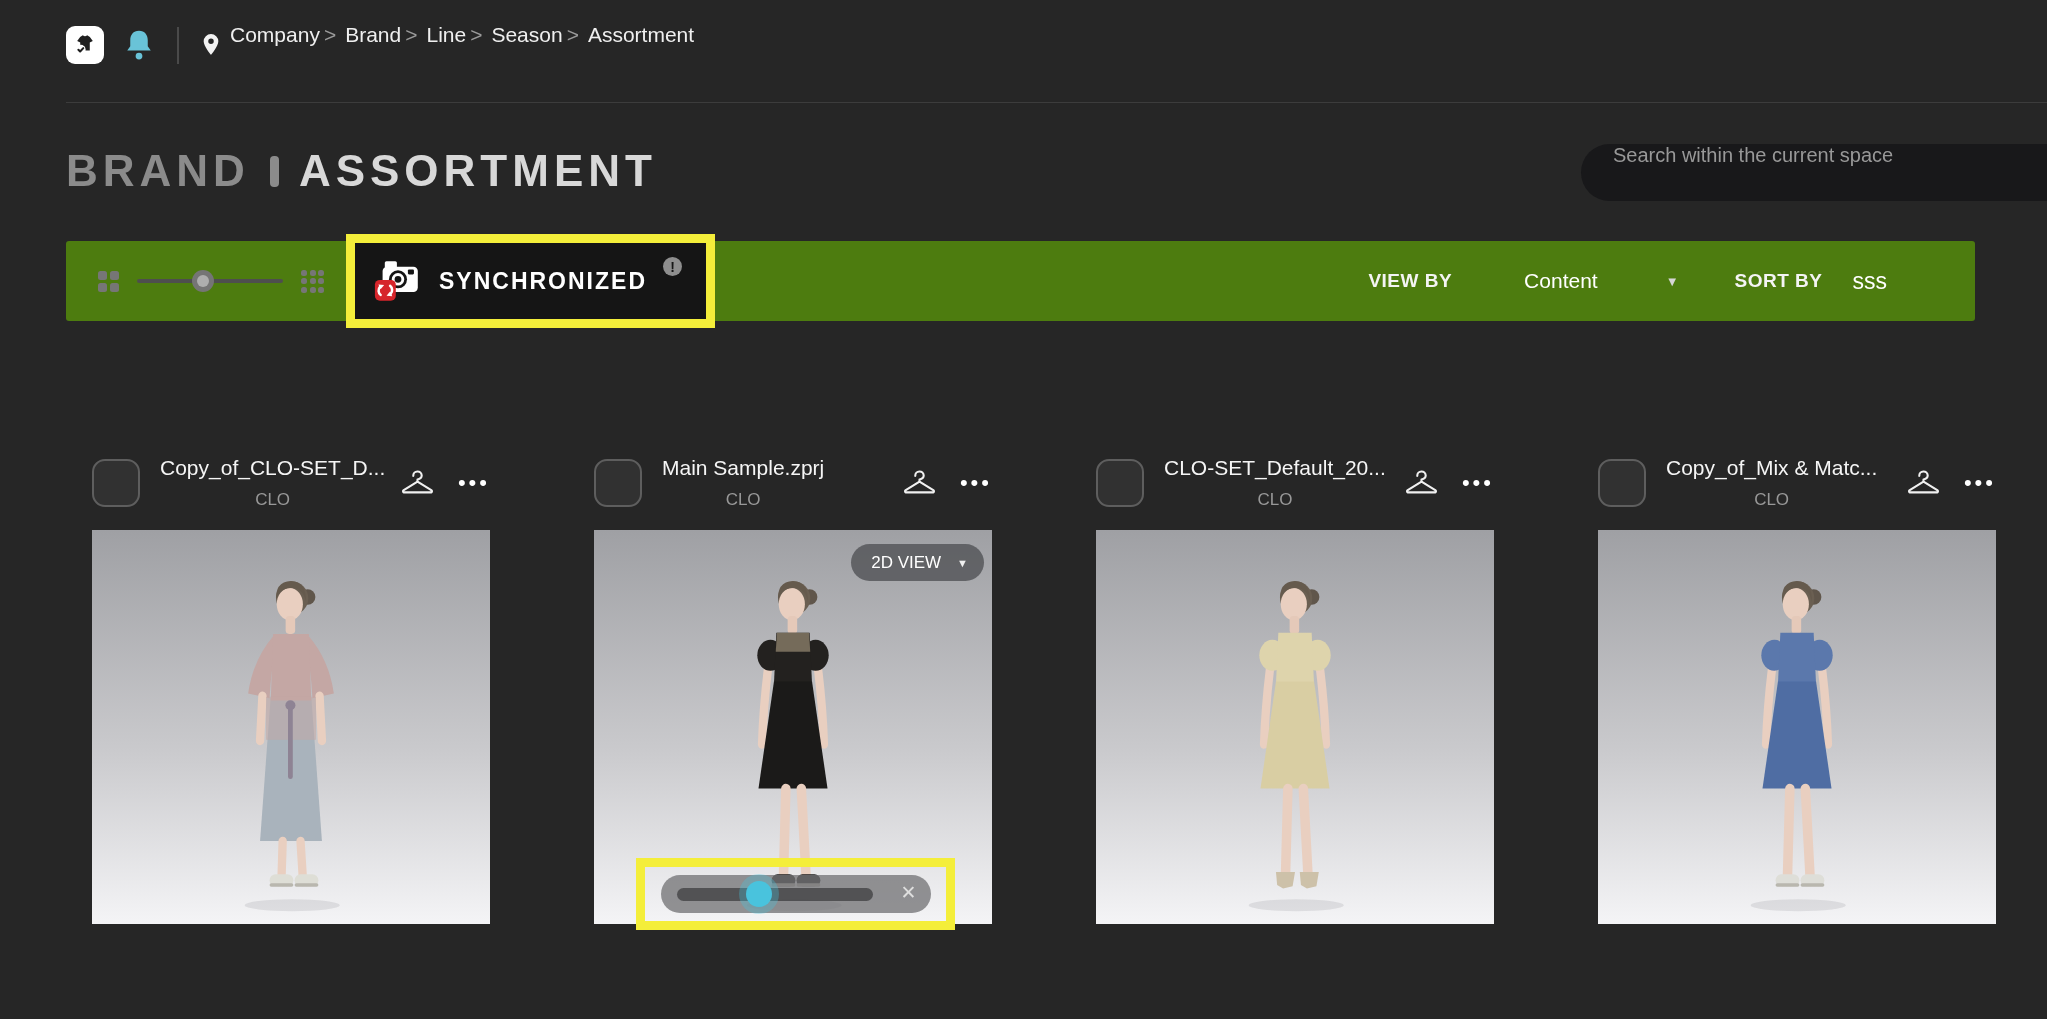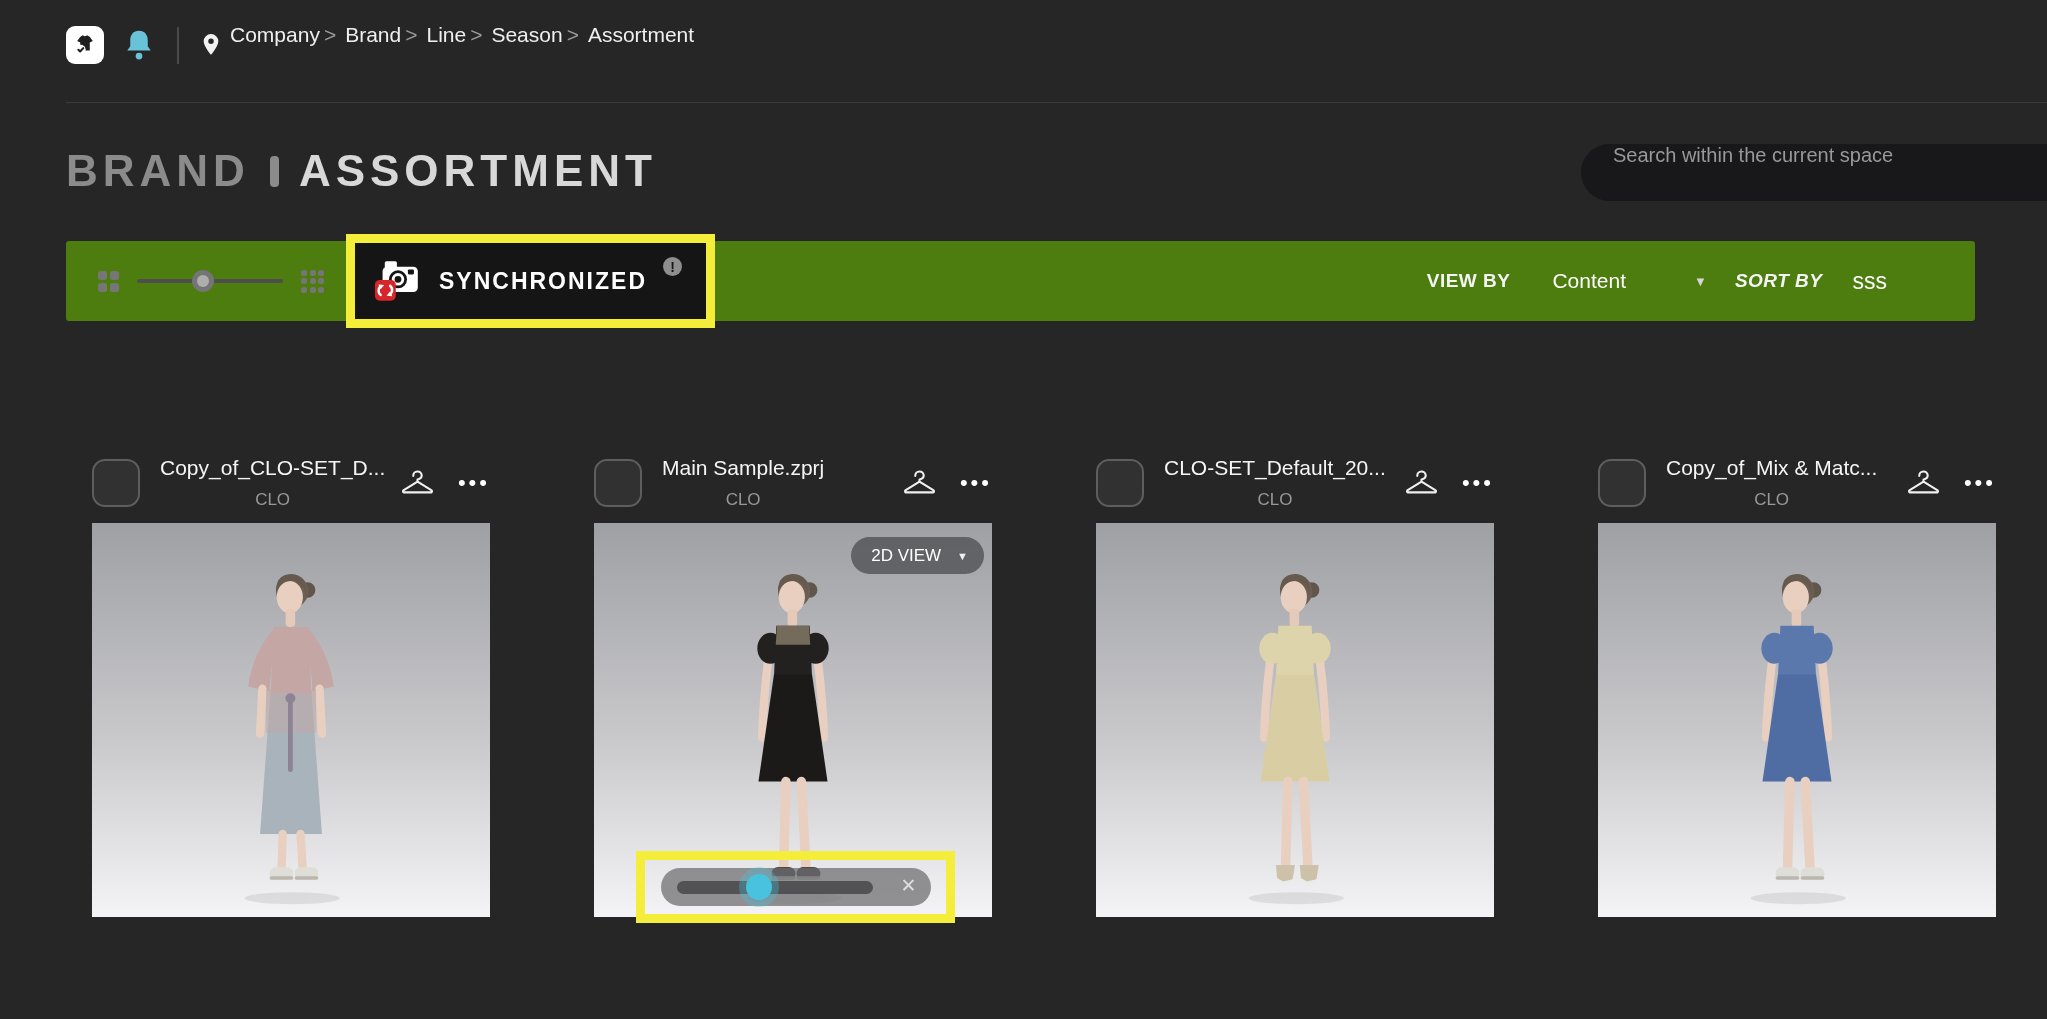--- a/index.html
+++ b/index.html
@@ -37,40 +37,40 @@
   .tslider .track{ position:absolute; left:0; right:0; top:10px; height:4px; border-radius:2px; background:#4e4e4e; }
   .tslider .thumb{ position:absolute; top:1px; width:22px; height:22px; border-radius:50%; background:#757575; }
   .tslider .thumb::after{ content:""; position:absolute; left:5px; top:5px; width:12px; height:12px; border-radius:50%; background:#aeaeae; }
 
   .sync-annotation{ border:9px solid var(--hl,#F4EE3A); background:#151515; height:94px; display:flex; align-items:center; gap:16px; padding:0 24px 0 18px; margin-left:22px; }
   .sync-label{ color:#ffffff; font-weight:700; font-size:23px; letter-spacing:2px; }
   .info-dot{ width:19px; height:19px; border-radius:50%; background:#8e8e8e; color:#161616; font-weight:700; font-size:14px; display:flex; align-items:center; justify-content:center; align-self:flex-start; margin-top:14px; }
 
   .vb-group{ margin-left:auto; display:flex; align-items:center; padding-right:88px; }
   .lbl{ color:#f4f4f4; font-weight:700; font-size:19px; letter-spacing:0.5px; }
-  .select-box{ display:flex; align-items:center; margin-left:42px; cursor:pointer; }
+  .select-box{ display:flex; align-items:center; margin-left:72px; cursor:pointer; }
   .select-value{ color:#ffffff; font-size:21px; }
   .caret{ color:#d6d6d6; font-size:13px; margin-left:68px; }
-  .sortby{ margin-left:28px;font-style:italic; }
+  .sortby{ margin-left:56px; }
   .sort-value{ color:#ffffff; font-size:23px; margin-left:30px; }
 
   
   .status-line{ position:absolute; left:98px; top:340px; color:#f4f4f4; font-size:26px; }
 
   
   .cards{ position:absolute; left:92px; top:457px; display:flex; gap:104px; }
   .card{ width:398px; }
   .card-head{ height:52px; display:flex; align-items:center; }
   .checkbox{ width:48px; height:48px; border:2.5px solid #5e5e5e; background:#313131; border-radius:13px; flex:0 0 auto; }
   .card-meta{ margin-left:20px; min-width:0;text-align:center; }
   .card-title{ color:#f5f5f5; font-size:21px; white-space:nowrap; }
   .card-sub{ color:#989898; font-size:17px; margin-top:10px; }
   .card-actions{ margin-left:auto; display:flex; align-items:center; gap:24px; }
   .dots{ color:#ffffff; font-size:22px; letter-spacing:3px; line-height:0; }
-  .card-img{ position:relative; margin-top:14px; width:398px; height:394px; background:linear-gradient(180deg,#9fa0a4 0%,#c9c9cc 55%,#f4f4f6 100%); }
+  .card-img{ position:relative; margin-top:21px; width:398px; height:394px; background:linear-gradient(180deg,#9fa0a4 0%,#c9c9cc 55%,#f4f4f6 100%); }
   .avatar{ position:absolute; left:50%; bottom:4px; transform:translateX(-50%); width:238px; height:358px; }
 
   .view2d{ position:absolute; top:14px; right:8px; height:37px; padding:0 16px 0 20px; border-radius:19px; background:rgba(86,87,91,0.85); display:flex; align-items:center; gap:16px; color:#ffffff; font-size:17px; cursor:pointer; }
   .view2d .caret2{ font-size:11px; color:#f0f0f0; }
 
   .slider-annotation{ position:absolute; left:42px; top:328px; width:319px; height:72px; border:9px solid var(--hl,#F4EE3A); display:flex; align-items:center; justify-content:center; }
   .zoom-pill{ position:relative; width:270px; height:38px; border-radius:19px; background:rgba(116,116,119,0.78); }
   .zoom-track{ position:absolute; left:16px; right:58px; top:13px; height:13px; border-radius:7px; background:rgba(42,42,44,0.6); }
   .zoom-thumb{ position:absolute; top:-7px; width:26px; height:26px; border-radius:50%; background:var(--thumb,#49C3DD); box-shadow:0 0 0 7px rgba(73,195,221,0.32); }
   .zoom-close{ position:absolute; right:14px; top:6px; color:#dedede; font-size:19px; font-weight:700; cursor:pointer; }

